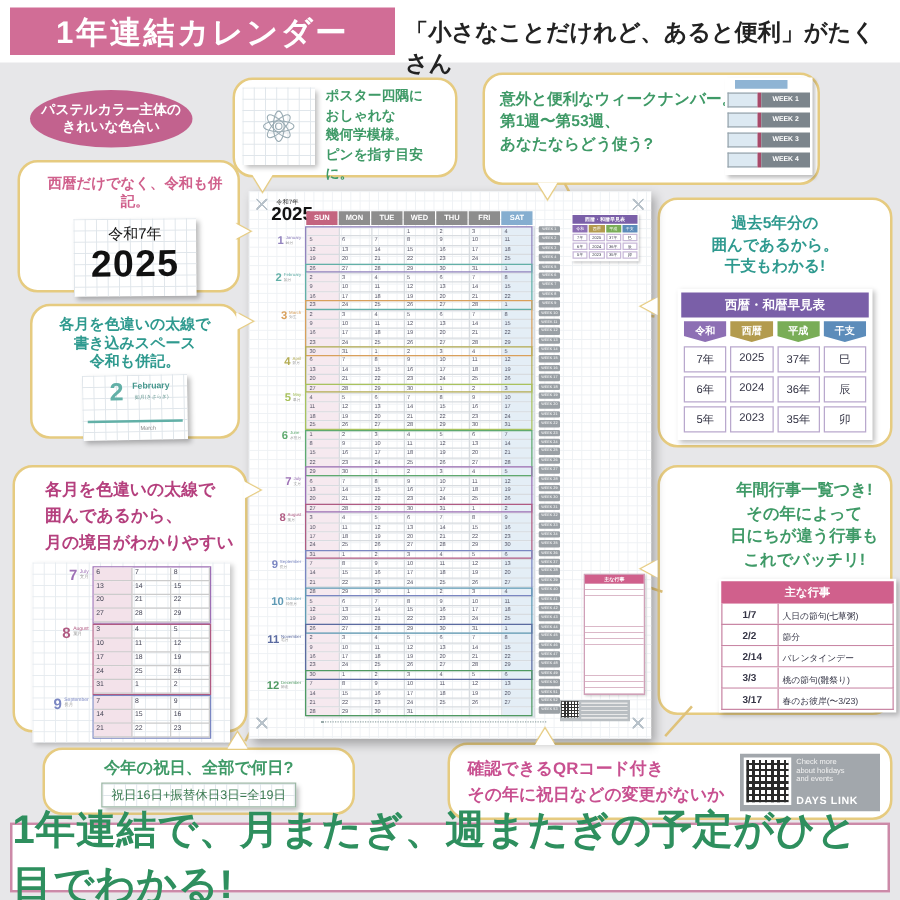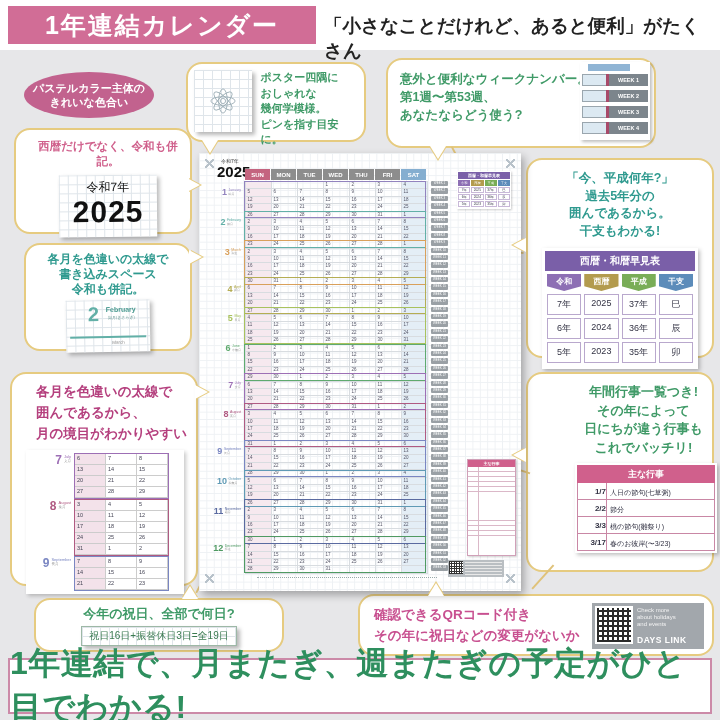--- a/index.html
+++ b/index.html
@@ -107,22 +107,22 @@
       clip-path:polygon(0 0,100% 0,100% 72%,50% 100%,0 72%);}
   .era-big .et-row{display:flex;gap:3px;margin:0 2px 3px 2px;}
   .era-big .et-cell{flex:1;border:.8px solid #b9a8cd;font-size:9px;color:#334;padding:3px 0;background:#fff;}
 
   
   .b-events{left:526px;top:372px;width:188px;height:200px;text-align:center;padding-top:9px;padding-left:47px;}
   .b-events .txt-green{font-size:13px;line-height:18.5px;}
   .ev-table{width:138px;margin:6px auto 0 auto;background:#fff;box-shadow:2px 2px 4px rgba(0,0,0,.25);padding:2px;}
   .ev-head{background:#d0608c;color:#fff;font-size:9px;font-weight:bold;padding:2.5px 0;}
   .ev-row{display:flex;border:.8px solid #c987a5;border-top:none;background:#fff;text-align:left;}
-  .ev-date{width:28px;font-size:8px;font-weight:bold;padding:3.5px 0;text-align:right;
-           border-right:.8px solid #c987a5;color:#334;}
+  .ev-date{width:28px;font-size:8px;font-weight:bold;padding:3.5px 0;text-align:left;
+           border-right:.8px solid #c987a5;color:#334;margin-left:16px;}
   .ev-name{flex:1;font-size:7px;padding:4.5px 1px 0 3px;color:#334;}
 
   
   .b-qr{left:358px;top:594px;width:356px;height:62px;padding:8px 0 0 14px;}
   .b-qr .txt-pink{font-size:13.5px;line-height:21px;color:#c85090;}
   .qr-panel{position:absolute;right:8px;top:7px;width:112px;height:46px;background:#a2a7ac;
             display:flex;padding:3px;gap:4px;box-sizing:border-box;}
   .qr-code{width:38px;height:38px;background:
      repeating-linear-gradient(0deg,#2a2a2a 0 2px,transparent 2px 5px),
      repeating-linear-gradient(90deg,#2a2a2a 0 2px,#fff 2px 5px);
@@ -351,21 +351,20 @@
       <div class="wn-row">
         <div class="wn-cell"></div>
         <div class="wn-sep"></div>
         <div class="wn-badge">WEEK 4</div>
       </div>
     </div>
 </div>
 <div class="tail tail-down" style="left:430px;top:146px"></div>
 
 <div class="bubble b-era">
-  <div class="txt-teal">「今、平成何年?」</div>
   <div class="txt-teal">過去5年分の</div>
   <div class="txt-teal">囲んであるから。</div>
   <div class="txt-teal">干支もわかる!</div>
   <div class="era-big">
       <div class="et-head">西暦・和暦早見表</div>
       <div class="et-badges">
         <div class="et-badge" style="background: rgb(141, 111, 180);">令和</div>
         <div class="et-badge" style="background: rgb(179, 155, 78);">西暦</div>
         <div class="et-badge" style="background: rgb(121, 173, 87);">平成</div>
         <div class="et-badge" style="background: rgb(92, 140, 186);">干支</div>
@@ -400,20 +399,24 @@
   <div class="ev-table">
     <div class="ev-head">主な行事</div>
     <div>
         <div class="ev-row">
           <div class="ev-date">1/7</div>
           <div class="ev-name">人日の節句(七草粥)</div>
         </div>
         <div class="ev-row">
           <div class="ev-date">2/2</div>
           <div class="ev-name">節分</div>
+        </div>
+        <div class="ev-row">
+          <div class="ev-date">2/14</div>
+          <div class="ev-name">バレンタインデー</div>
         </div>
         <div class="ev-row">
           <div class="ev-date">3/3</div>
           <div class="ev-name">桃の節句(雛祭り)</div>
         </div>
         <div class="ev-row">
           <div class="ev-date">3/17</div>
           <div class="ev-name">春のお彼岸(〜3/23)</div>
         </div>
       </div>

